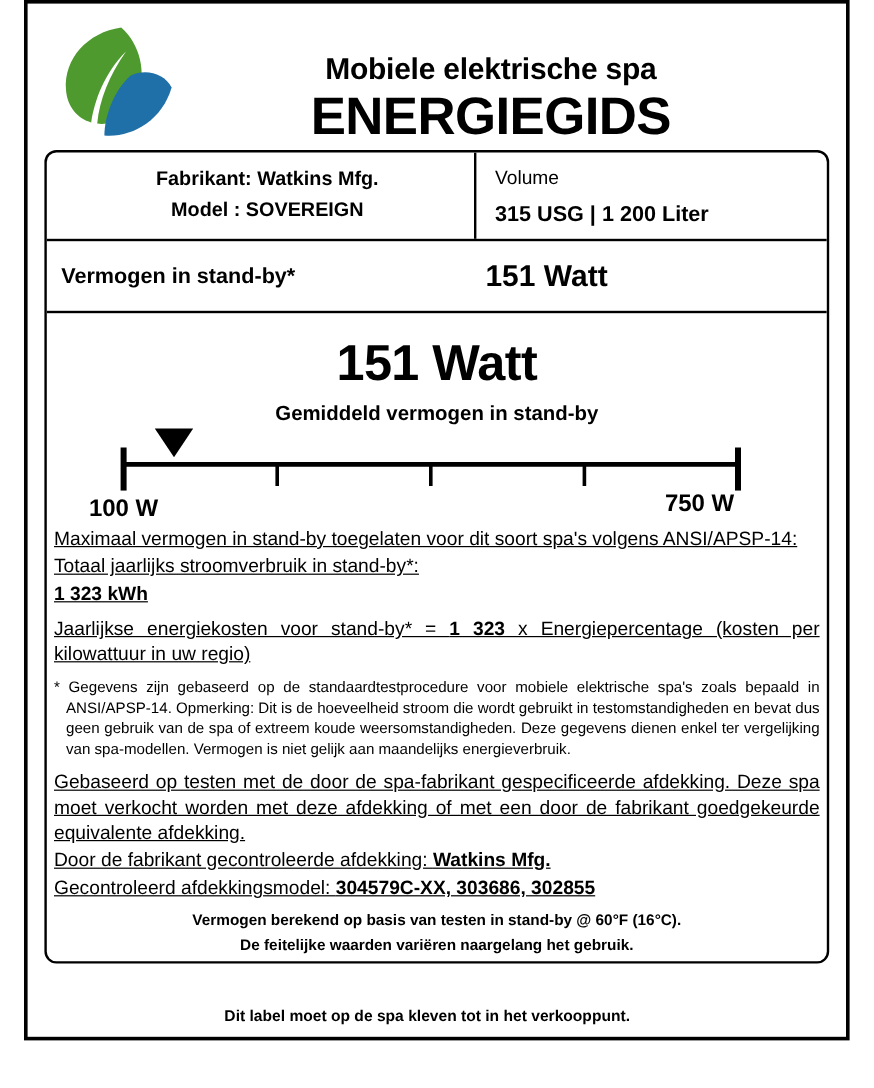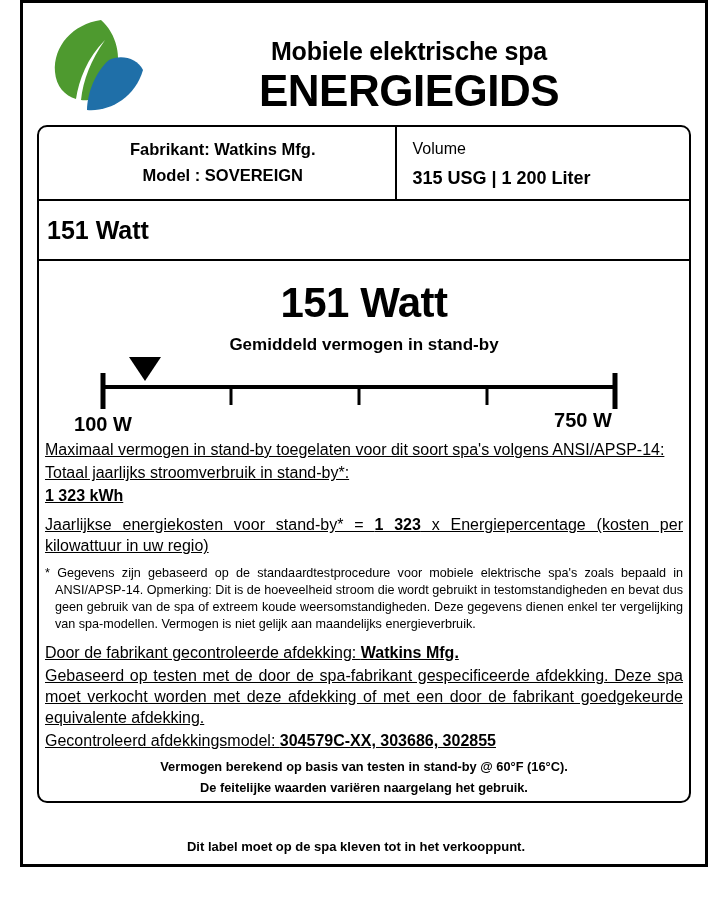--- a/index.html
+++ b/index.html
@@ -20,21 +20,21 @@
     height: 867px;
     margin: 0 auto;
     border: 3px solid #000000;
     box-sizing: border-box;
     padding: 8px 14px 6px 14px;
   }
 
   
   .header {
     display: flex;
-    align-items: center;
+    align-items: flex-end;
     height: 110px;
     padding-left: 6px;
   }
   .leaf-logo {
     width: 104px;
     height: 104px;
     flex: 0 0 104px;
     position: relative;
   }
   .header-text {
@@ -226,20 +226,21 @@
         <div class="line-bold">Fabrikant: Watkins Mfg.</div>
         <div class="line-bold">Model : SOVEREIGN</div>
       </div>
       <div class="cell-right">
         <div class="volume-label">Volume</div>
         <div class="volume-value">315 USG | 1 200  Liter</div>
       </div>
     </div>
 
     <div class="row2">
+      <div class="standby-label">Vermogen in stand-by*</div>
       <div class="standby-value">151 Watt</div>
     </div>
 
     <div class="gauge-wrap">
       <div class="big-watt">151 Watt</div>
 
       <div class="scale">
         <svg width="612" height="72" viewBox="0 0 612 72" aria-hidden="true">
 
           <polygon points="72,20 104,20 88,44" fill="#000000"></polygon>
@@ -267,23 +268,23 @@
 
         <p class="p tight">Maximaal vermogen in stand-by toegelaten voor dit soort spa's volgens ANSI/APSP-14:</p>
 
         <p class="p tight">Totaal jaarlijks stroomverbruik in stand-by*:</p>
         <p class="p"><b>1 323 kWh</b></p>
 
         <p class="p justify"><span>Jaarlijkse energiekosten voor stand-by* = </span><b>1 323</b><span> x Energiepercentage (kosten per kilowattuur in uw regio)</span></p>
 
         <p class="note">*  Gegevens zijn gebaseerd op de standaardtestprocedure voor mobiele elektrische spa's zoals bepaald in ANSI/APSP-14. Opmerking: Dit is de hoeveelheid stroom die wordt gebruikt in testomstandigheden en bevat dus geen gebruik van de spa of extreem koude weersomstandigheden. Deze gegevens dienen enkel ter vergelijking van spa-modellen. Vermogen is niet gelijk aan maandelijks energieverbruik.</p>
 
+        <p class="p justify tight">Gebaseerd op testen met de door de spa-fabrikant gespecificeerde afdekking. Deze spa moet verkocht worden met deze afdekking of met een door de fabrikant goedgekeurde equivalente afdekking.</p>
+
         <p class="p tight"><span>Door de fabrikant gecontroleerde afdekking: </span><b>Watkins Mfg.</b></p>
-
-        <p class="p justify tight">Gebaseerd op testen met de door de spa-fabrikant gespecificeerde afdekking. Deze spa moet verkocht worden met deze afdekking of met een door de fabrikant goedgekeurde equivalente afdekking.</p>
 
         <p class="p"><span>Gecontroleerd afdekkingsmodel: </span><b>304579C-XX, 303686, 302855</b></p>
 
         <p class="center-bold">Vermogen berekend op basis van testen in stand-by @ 60°F (16°C).</p>
         <p class="center-bold">De feitelijke waarden variëren naargelang het gebruik.</p>
       </div>
     </div>
   </div>
 
   <div class="footer">Dit label moet op de spa kleven tot in het verkooppunt.</div>

